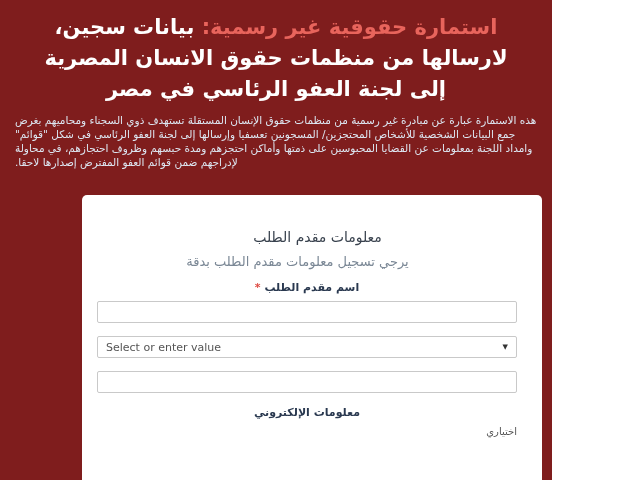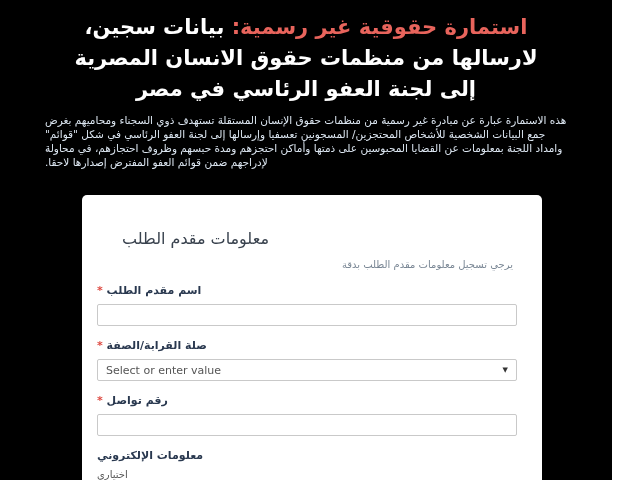--- a/index.html
+++ b/index.html
@@ -1,21 +1,21 @@
 <!DOCTYPE html>
 <html lang="ar"><head>
 <meta charset="utf-8">
 <style>
   html, body { margin: 0; padding: 0; }
   .viewport {
     position: relative;
-    width: 612px;
+    width: 552px;
     height: 480px;
     overflow: hidden;
-    background: #000000;
+    background: #7f1d1d;
     font-family: "DejaVu Sans", sans-serif;
   }
   .hero { padding-top: 12px; }
   .title {
     margin: 0 auto;
     max-width: 500px;
     direction: rtl;
     text-align: center;
     font-size: 21px;
     line-height: 31px;
@@ -37,38 +37,38 @@
     width: 460px;
     margin: 26px 0 0 82px;
     min-height: 300px;
     background: #ffffff;
     border-radius: 5px 5px 0 0;
     padding: 34px 0 40px 0;
   }
   .section-title {
     margin: 0 29px 10px 40px;
     direction: rtl;
-    text-align: left;
-    font-size: 16px;
+    text-align: center;
+    font-size: 14px;
     font-weight: 400;
     color: #39424e;
   }
   .section-hint {
     margin: 0 29px 13px 0;
     direction: rtl;
-    text-align: right;
-    font-size: 10px;
+    text-align: center;
+    font-size: 13px;
     line-height: 13px;
     color: #7a8795;
   }
   .question { margin: 0 25px 13px 15px; }
   .q-label {
     display: block;
     direction: rtl;
-    text-align: left;
+    text-align: center;
     font-size: 11px;
     line-height: 14px;
     font-weight: bold;
     color: #29384f;
     margin-bottom: 6px;
   }
   .req { color: #de4b43; }
   .text-input {
     display: block;
     box-sizing: border-box;
@@ -101,21 +101,21 @@
     font-size: 11px;
     color: #555555;
   }
   .caret {
     font-size: 7px;
     color: #333333;
     line-height: 1;
   }
   .optional-hint {
     direction: rtl;
-    text-align: left;
+    text-align: right;
     font-size: 10px;
     line-height: 12px;
     color: #555555;
     margin: 1px 0 6px 0;
   }
 </style>
 </head>
 <body>
 
 <div class="viewport">
@@ -135,35 +135,27 @@
 
     <div class="question">
       <label class="q-label">
         <span>اسم مقدم الطلب</span>
         <span class="req">*</span>
       </label>
       <input type="text" class="text-input" value="" style="">
     </div>
 
     <div class="question">
-      <label class="q-label">
-        <span>صلة القرابة/الصفة</span>
-        <span class="req">*</span>
-      </label>
       <div class="select-box">
         <span class="select-placeholder">Select or enter value</span>
         <span class="caret">▼</span>
       </div>
     </div>
 
     <div class="question">
-      <label class="q-label">
-        <span>رقم تواصل</span>
-        <span class="req">*</span>
-      </label>
       <input type="text" class="text-input" value="" style="">
     </div>
 
     <div class="question">
       <label class="q-label">
         <span>معلومات الإلكتروني</span>
       </label>
       <p class="optional-hint">اختياري</p>
 
     </div>

